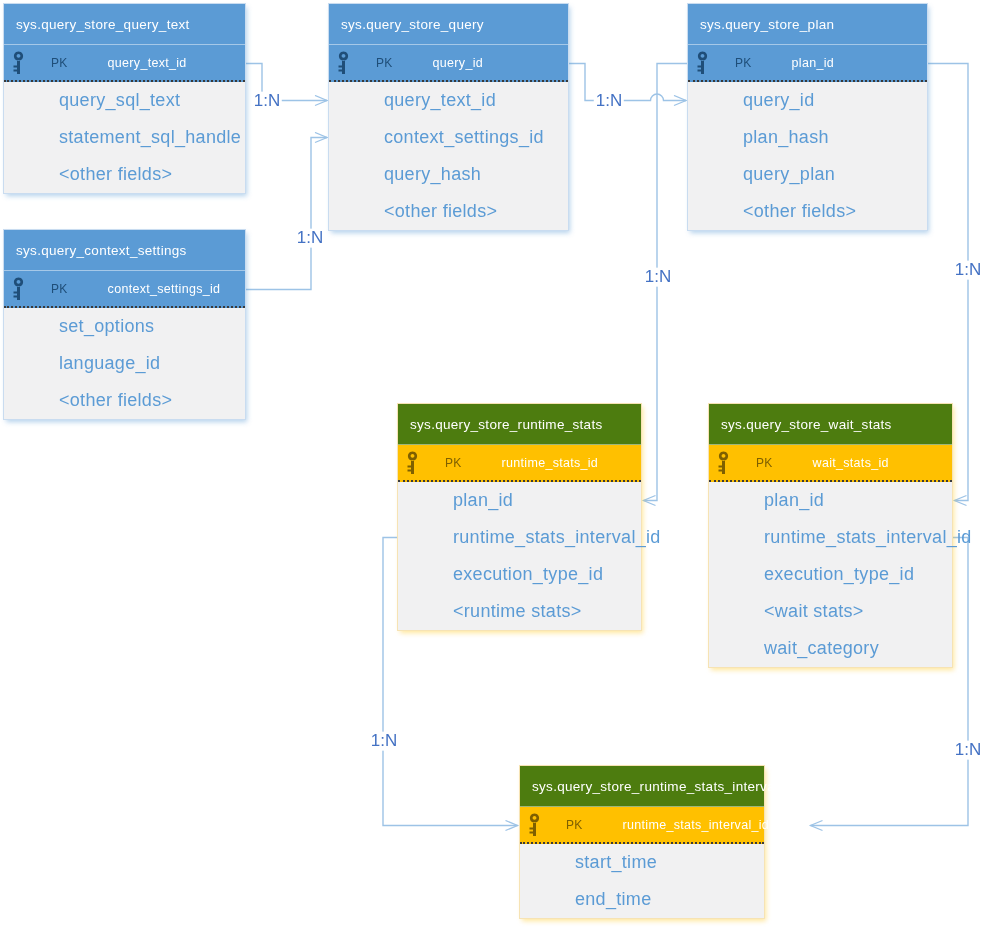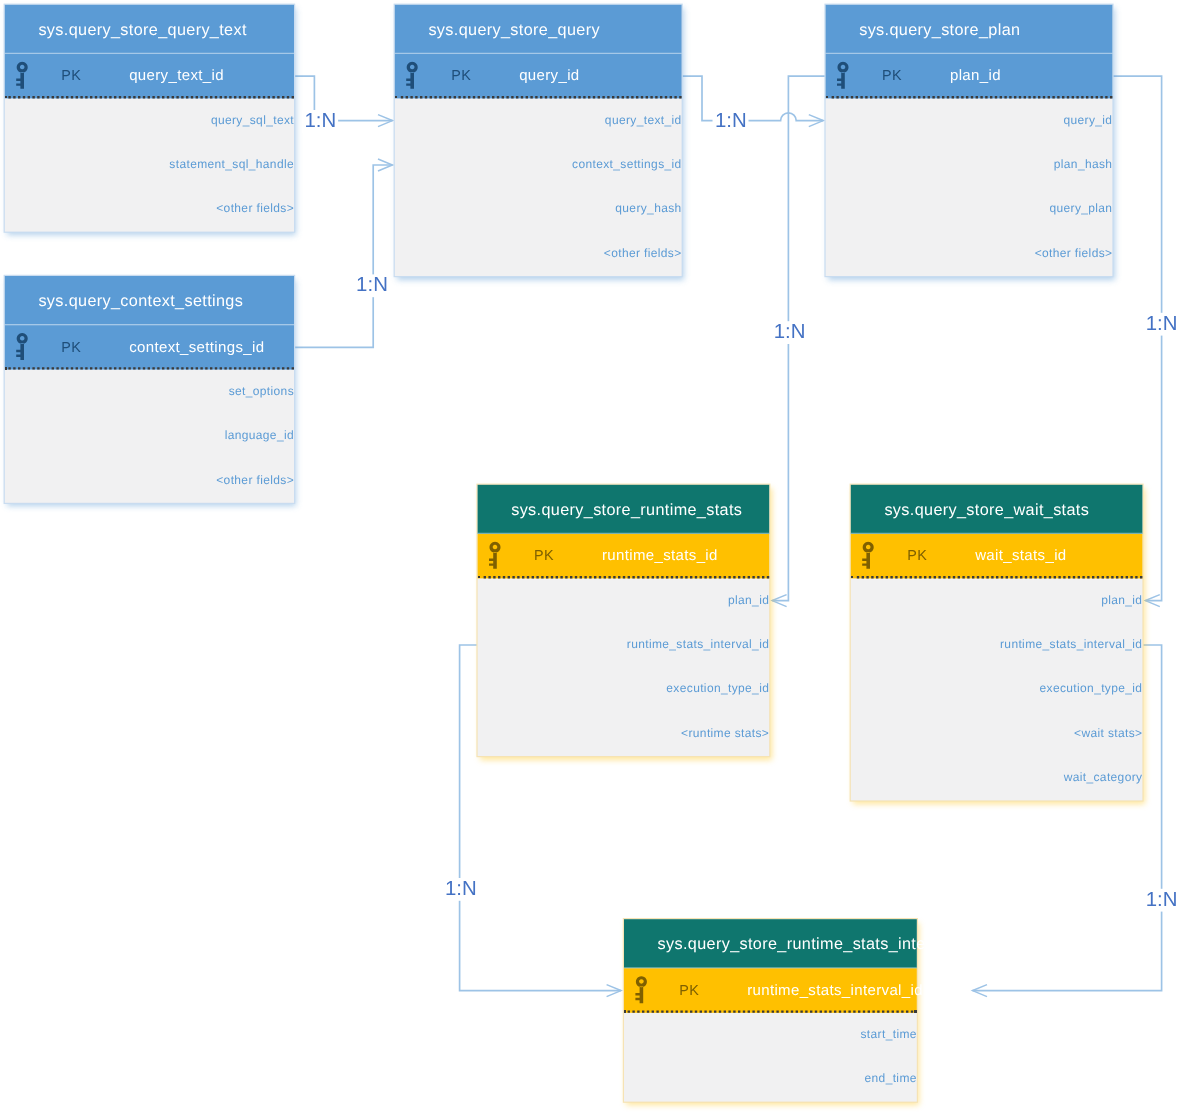--- a/index.html
+++ b/index.html
@@ -24,28 +24,28 @@
     background: #F1F1F2;
     z-index: 2;
   }
   .tbl.blue   { box-shadow: 0 0 0 1px #C9DCF0, 2px 3px 5px rgba(91,155,213,.45); }
   .tbl.orange { box-shadow: 0 0 0 1px #F6E3B4, 2px 3px 5px rgba(255,192,0,.40); }
 
   .tbl-header {
     height: 41px;
     display: flex;
     align-items: center;
-    padding-left: 28px;
+    padding-left: 12px;
     color: #ffffff;
     font-size: 13.5px;
     letter-spacing: .3px;
     white-space: nowrap;
   }
   .blue   .tbl-header { background: #5B9BD5; border-bottom: 1px solid rgba(255,255,255,.45); }
-  .orange .tbl-header { background: #0f766e; border-bottom: 1px solid rgba(255,255,255,.45); }
+  .orange .tbl-header { background: #4d7c0f; border-bottom: 1px solid rgba(255,255,255,.45); }
 
   .pk-row {
     height: 37px;
     display: flex;
     align-items: center;
     border-bottom: 2px dotted #3a3a3a;
     font-size: 12.5px;
     letter-spacing: .3px;
     white-space: nowrap;
     gap: 23px;
@@ -58,24 +58,23 @@
   .blue   .pk-badge { color: #1F4E79; }
   .orange .pk-badge { color: #7F6000; }
   .pk-field { color: #ffffff; margin-left: 17px; }
 
   .tbl-row {
     height: 37px;
     display: flex;
     align-items: center;
     padding-left: 55px;
     color: #5B9BD5;
-    font-size: 10px;
+    font-size: 18px;
     letter-spacing: .3px;
     white-space: nowrap;
-    justify-content: flex-end;
   }
 
   
   #tbl-query-text        { left: 4px;   top: 4px;   width: 241px; }
   #tbl-query             { left: 329px; top: 4px;   width: 239px; }
   #tbl-plan              { left: 688px; top: 4px;   width: 239px; }
   #tbl-context-settings  { left: 4px;   top: 230px; width: 241px; }
   #tbl-runtime-stats     { left: 398px; top: 404px; width: 243px; }
   #tbl-wait-stats        { left: 709px; top: 404px; width: 243px; }
   #tbl-interval          { left: 520px; top: 766px; width: 244px; }

